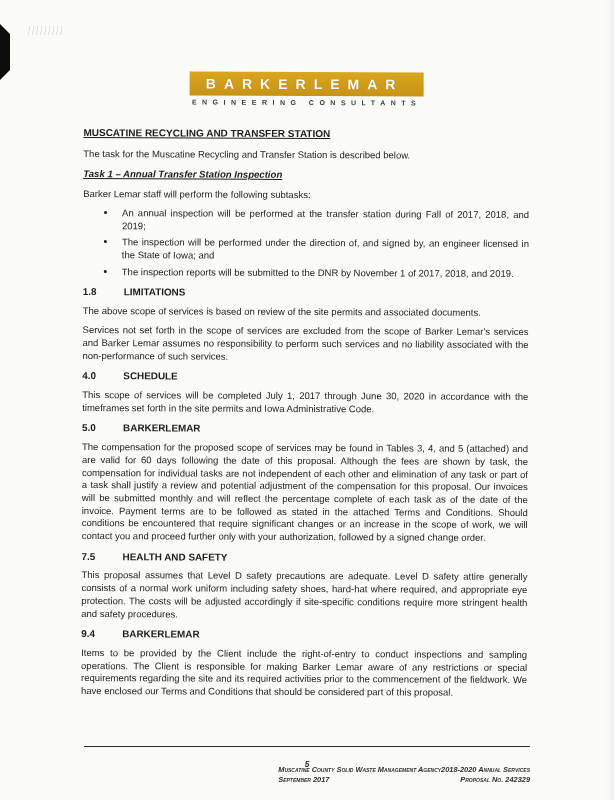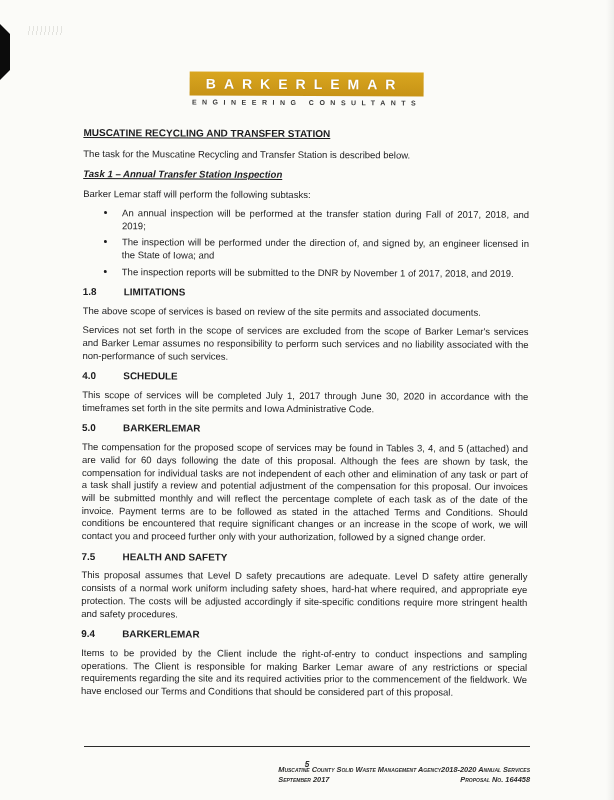--- a/index.html
+++ b/index.html
@@ -164,15 +164,15 @@
 </div>
 
 <div class="footer">
   <div class="f-left">
     <div>Muscatine County Solid Waste Management Agency</div>
     <div>September 2017</div>
   </div>
   <div class="page-num">5</div>
   <div class="f-right">
     <div>2018-2020 Annual Services</div>
-    <div>Proposal No. 164458</div>
+    <div>Proposal No. 242329</div>
   </div>
 </div>
 
 </body></html>

